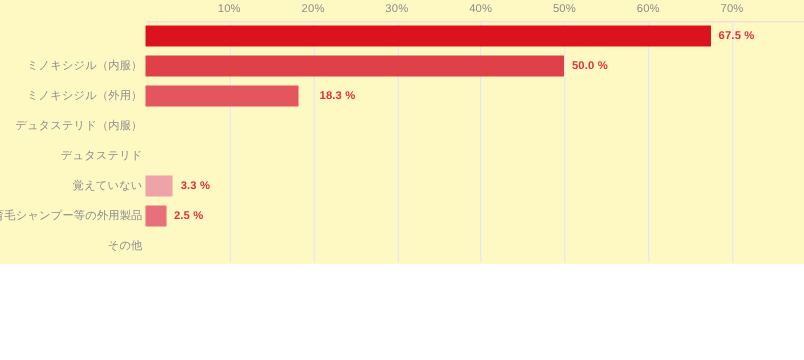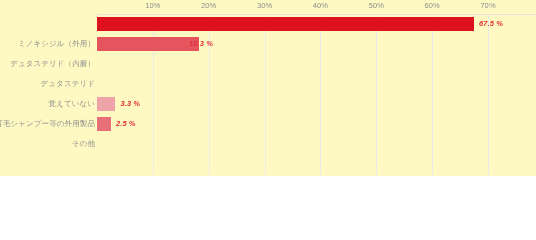--- a/index.html
+++ b/index.html
@@ -79,21 +79,20 @@
     color: #8d8d8d;
     white-space: nowrap;
     letter-spacing: 0.1px;
   }
   .bar-wrap {
     position: absolute;
     left: 97px;
     top: 0;
     height: 20px;
     right: 0;
-    font-style: italic;
   }
   .bar {
     position: absolute;
     left: 0;
     top: 3px;
     height: 14px;
     background: #e0404d;
   }
   .bar-value {
     position: absolute;
@@ -133,24 +132,31 @@
     </div>
 
   <div class="rows">
       <div class="row">
         <div class="bar-wrap">
           <div class="bar" title="フィナステリド（内服） 67.5 %" style="width: 377.036px; background: rgb(220, 18, 31);"></div>
           <div class="bar-value" style="left: 382.036px; color: rgb(226, 49, 62);">67.5 %</div>
         </div>
       </div>
       <div class="row">
+        <div class="cat-label" style="color: rgb(141, 141, 141);">ミノキシジル（内服）</div>
+        <div class="bar-wrap">
+          <div class="bar" title="ミノキシジル（内服） 50.0 %" style="width: 279.286px; background: rgb(224, 65, 73);"></div>
+          <div class="bar-value" style="left: 284.286px; color: rgb(226, 49, 62);">50.0 %</div>
+        </div>
+      </div>
+      <div class="row">
         <div class="cat-label" style="color: rgb(141, 141, 141);">ミノキシジル（外用）</div>
         <div class="bar-wrap">
           <div class="bar" title="ミノキシジル（外用） 18.3 %" style="width: 102.219px; background: rgb(228, 85, 93);"></div>
-          <div class="bar-value" style="left: 92px; color: rgb(226, 49, 62);">18.3 %</div>
+          <div class="bar-value" style="left: 116px; color: rgb(226, 49, 62);">18.3 %</div>
         </div>
       </div>
       <div class="row">
         <div class="cat-label" style="color: rgb(141, 141, 141);">デュタステリド（内服）</div>
       </div>
       <div class="row">
         <div class="cat-label" style="color: rgb(141, 141, 141);">デュタステリド</div>
       </div>
       <div class="row">
         <div class="cat-label" style="color: rgb(141, 141, 141);">覚えていない</div>

